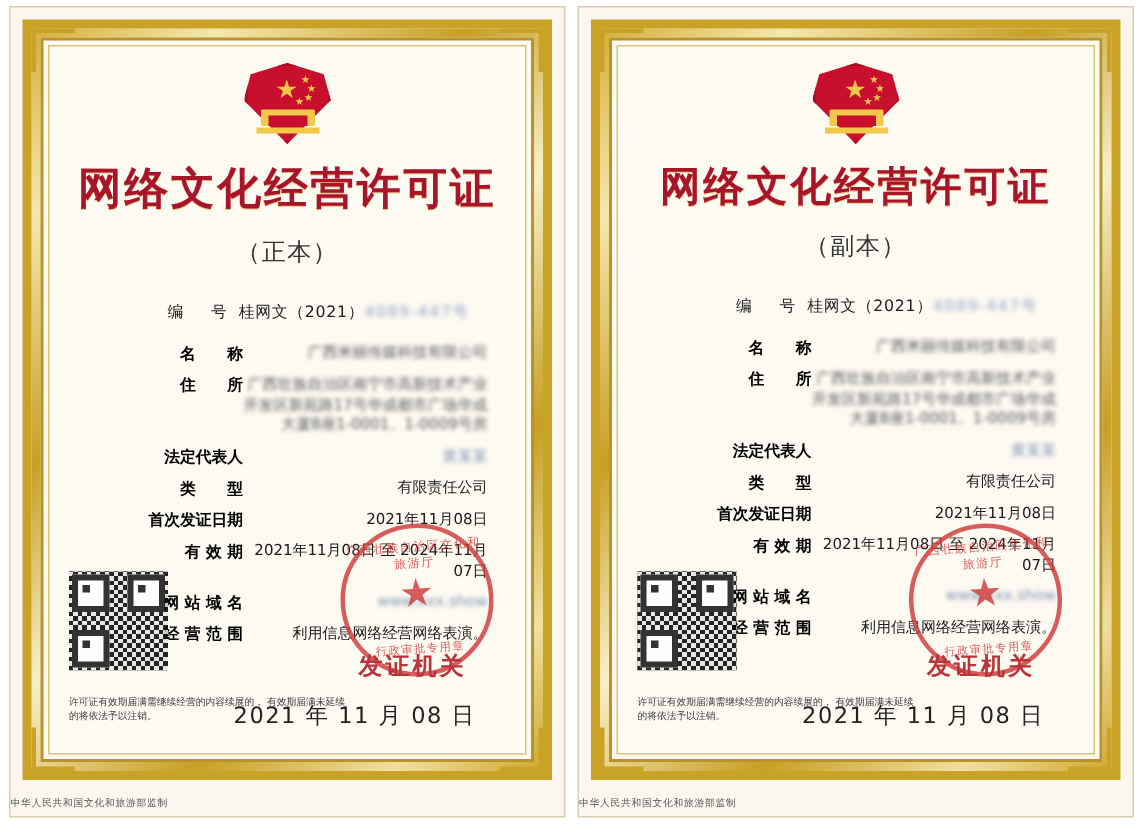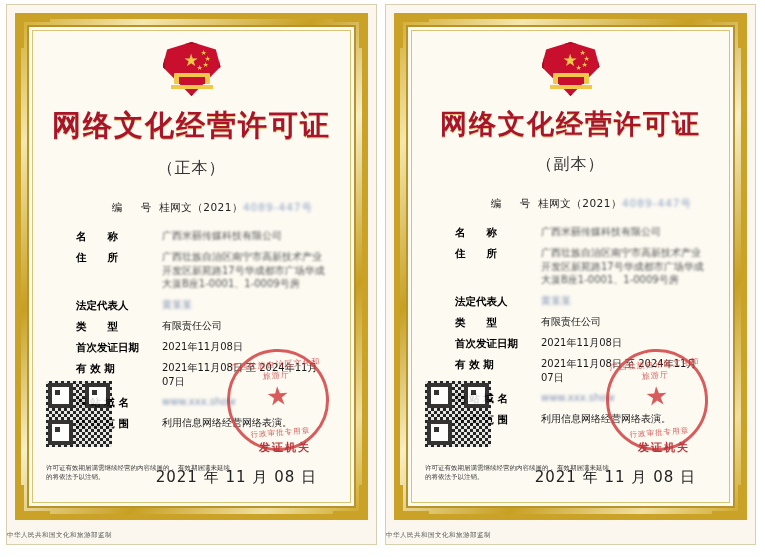--- a/index.html
+++ b/index.html
@@ -164,20 +164,21 @@
     padding-left: 28px;
     padding-right: 10px;
   }
   .field {
     display: flex;
     align-items: flex-start;
     margin-bottom: 7px;
     font-size: 10.5px;
     color: #111;
     line-height: 1.35;
+    text-align: right;
   }
   .f-label {
     width: 86px;
     flex: 0 0 86px;
     color: #000;
     font-weight: bold;
     font-size: 10.5px;
   }
   .f-label.sp1 { letter-spacing: 0px; }
   .f-value {
@@ -259,21 +260,21 @@
     left: 0; right: 0; bottom: 10px;
     text-align: center;
     font-size: 7.5px;
     color: #cf3a3a;
     letter-spacing: 1px;
   }
   .issuer {
     position: absolute;
     right: 40px;
     bottom: 44px;
-    font-size: 11px;
+    font-size: 16px;
     color: #b8353b;
     font-family: Liberation Mono, monospace;
     letter-spacing: 2px;
     font-weight: bold;
   }
   .date-line {
     position: absolute;
     right: 34px;
     bottom: 12px;
     font-size: 15px;

